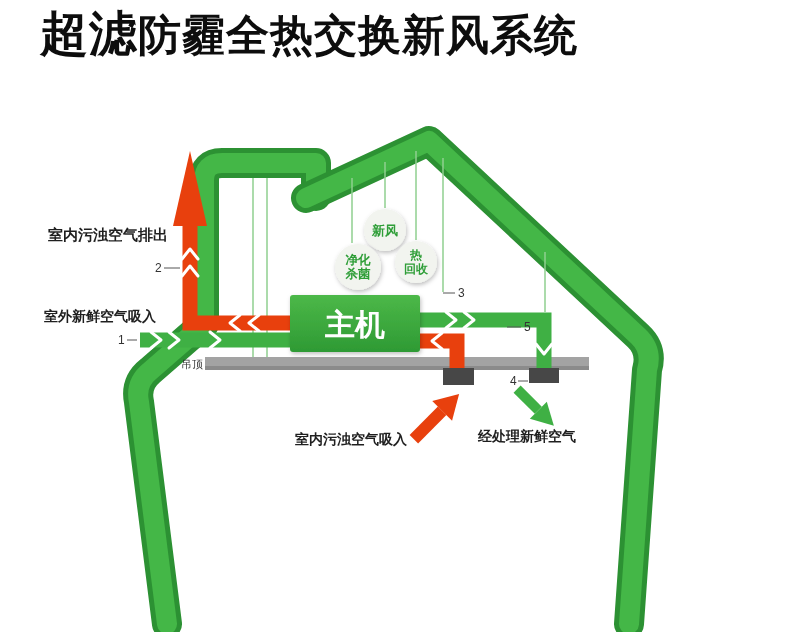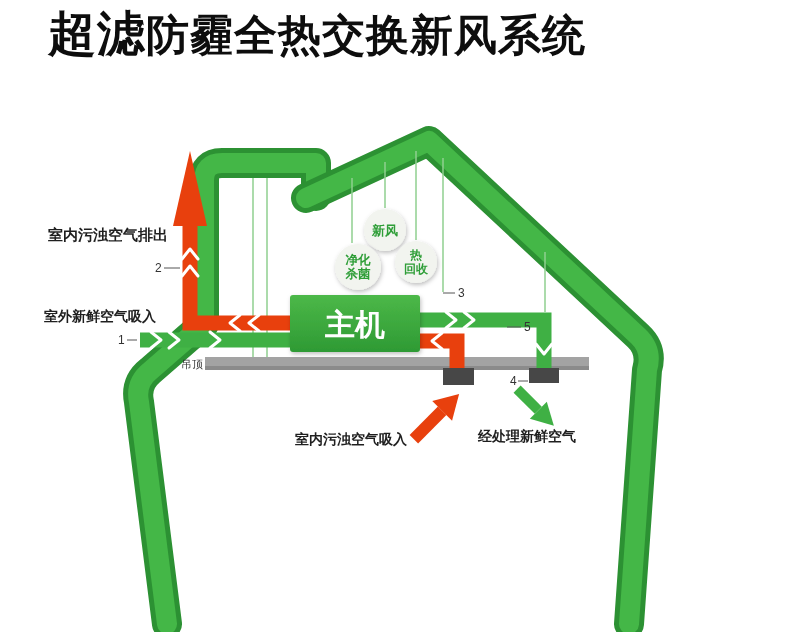--- a/index.html
+++ b/index.html
@@ -1,20 +1,20 @@
 <!DOCTYPE html>
 <html><head>
 <meta charset="utf-8">
 <style>
   html,body{margin:0;padding:0;background:#ffffff;}
   .page{position:relative;width:790px;height:632px;background:#ffffff;overflow:hidden;
         font-family:"Liberation Sans","DejaVu Sans",sans-serif;}
   .title{position:absolute;left:40px;top:2px;display:flex;align-items:baseline;
          color:#0d0d0d;font-weight:bold;white-space:nowrap;}
-  .title .t1{font-size:48px;letter-spacing:1px;margin-left:8px;}
+  .title .t1{font-size:48px;letter-spacing:1px;}
   .title .t2{font-size:43px;letter-spacing:1px;}
   .title .t3{font-size:52px;letter-spacing:4px;margin-left:4px;}
   svg{position:absolute;left:0;top:0;}
   .tube-dark{fill:none;stroke:#2c9133;stroke-width:30;stroke-linejoin:round;stroke-linecap:round;}
   .tube-light{fill:none;stroke:#44b747;stroke-width:20;stroke-linejoin:round;stroke-linecap:round;}
   .hangline{stroke:#8fcf8f;stroke-width:1.5;}
   .pipe-red{fill:none;stroke:#e8400d;stroke-width:15;}
   .pipe-green{fill:none;stroke:#3fb044;stroke-width:15;}
   .chev{fill:none;stroke:#ffffff;stroke-width:3;stroke-linecap:round;stroke-linejoin:round;}
   .lbl{font-size:15px;fill:#1f1f1f;font-weight:bold;}

